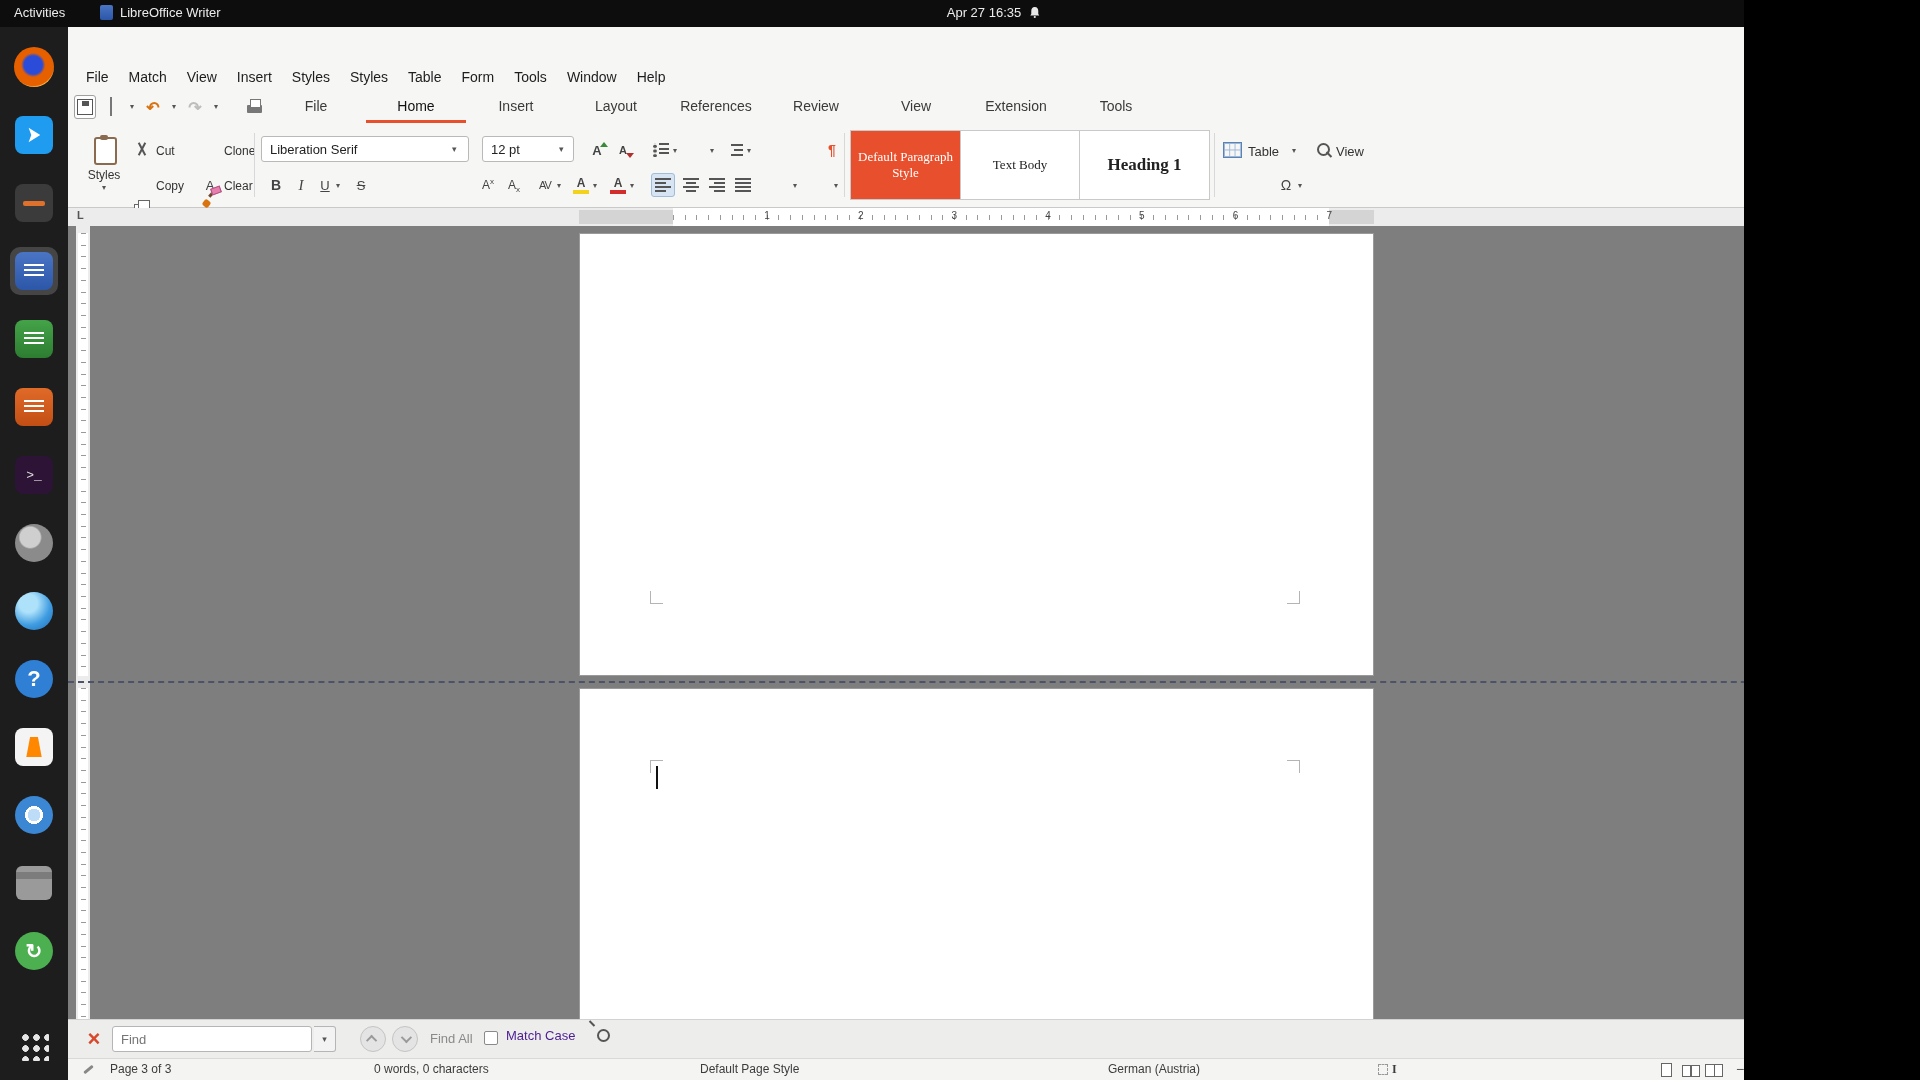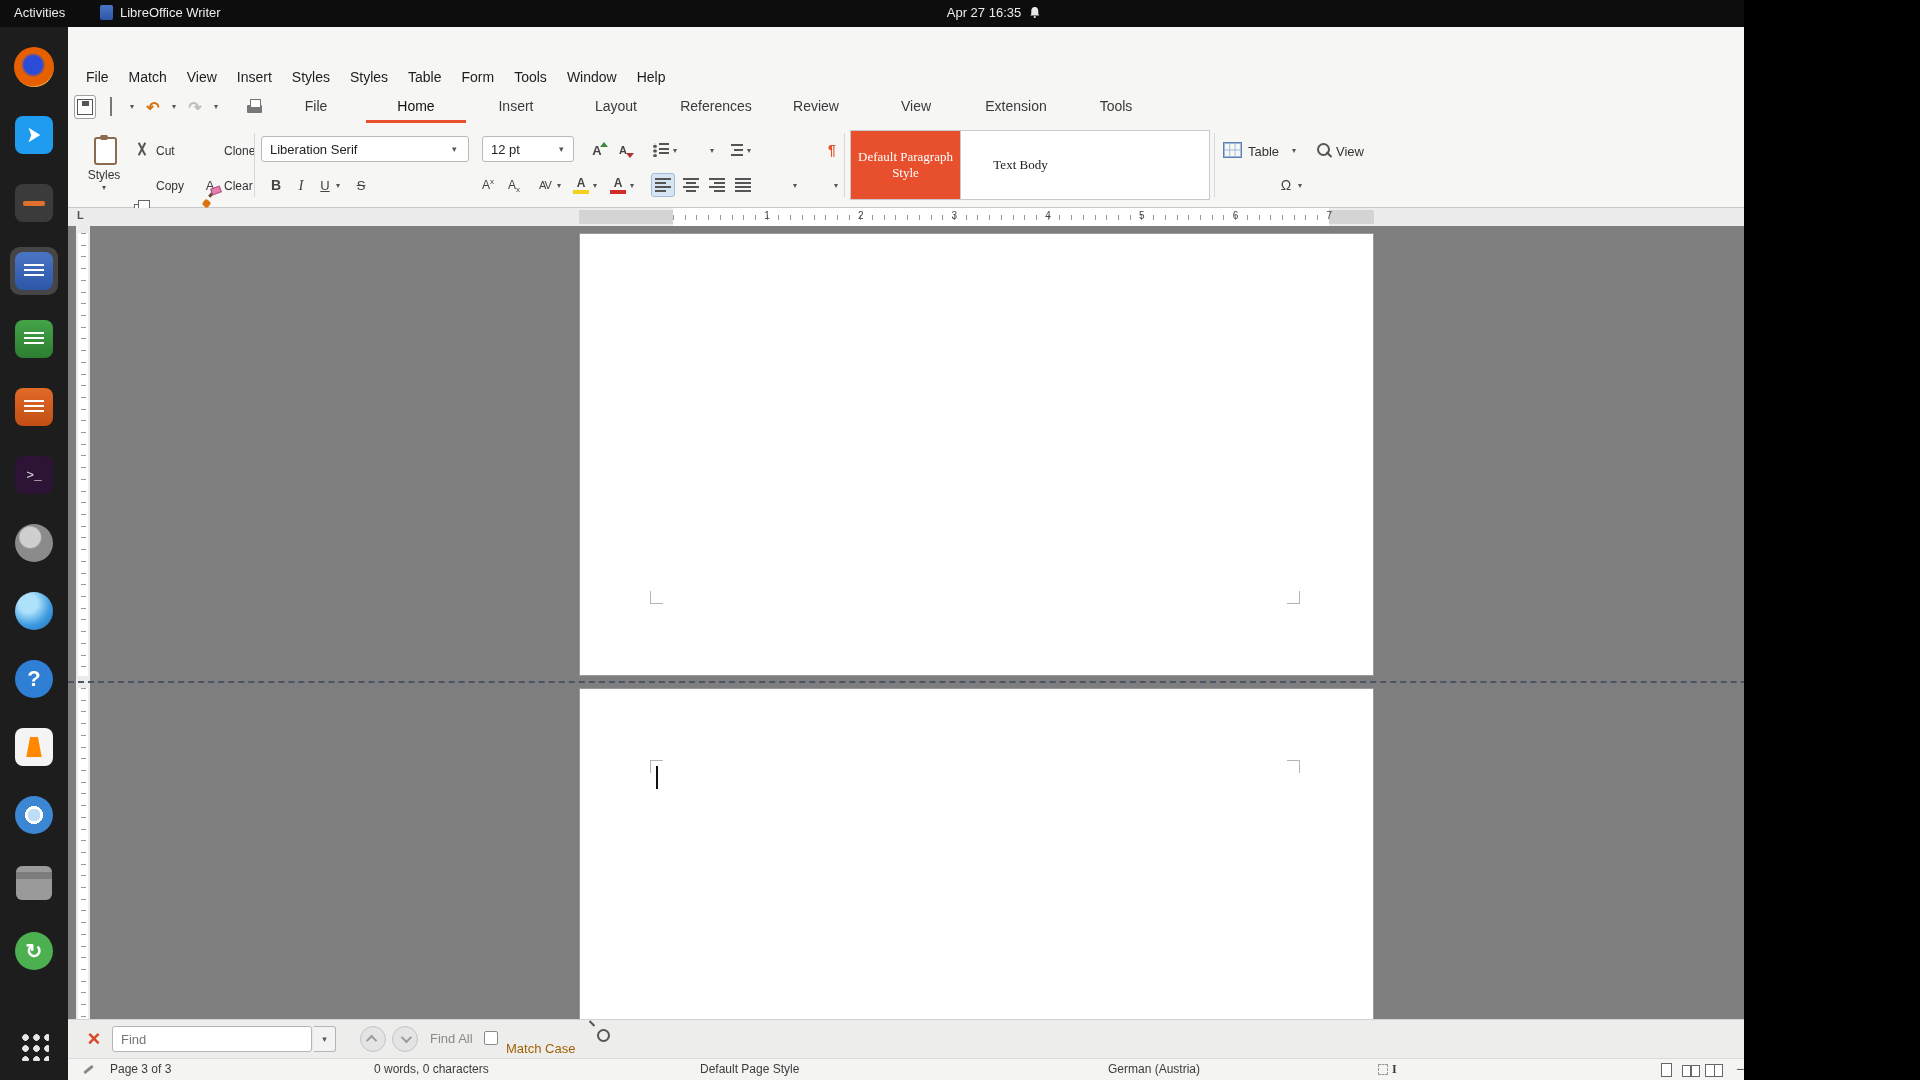--- a/index.html
+++ b/index.html
@@ -219,21 +219,21 @@
   .fb-input{position:absolute;left:44px;top:6px;width:200px;height:26px;border:1px solid #b5b5b5;border-radius:3px;background:#fff;padding:0 8px;font-size:13px;font-family:"Liberation Sans",sans-serif;color:#222}
   .fb-dd{position:absolute;left:246px;top:6px;width:22px;height:26px;border:1px solid #b5b5b5;border-left:none;border-radius:0 3px 3px 0;background:#f3f3f3;display:flex;align-items:center;justify-content:center;font-size:9px;color:#555}
   .fb-dd::before{content:"\25be"}
   .fb-round{position:absolute;top:6px;width:26px;height:26px;border-radius:50%;background:#e4e4e4;border:1px solid #c4c4c4;display:flex;align-items:center;justify-content:center}
   .fb-prev{left:292px}.fb-next{left:324px}
   .chev{width:8px;height:8px;border-left:2px solid #9a9a9a;border-top:2px solid #9a9a9a}
   .chev-up{transform:rotate(45deg) translateY(2px)}
   .chev-dn{transform:rotate(-135deg) translateY(2px)}
   .fb-findall{position:absolute;left:362px;top:11px;color:#8a8a8a}
   .fb-cb{position:absolute;left:416px;top:11px;width:14px;height:14px;background:#fff;border:1px solid #8a8a8a;border-radius:2px}
-  .fb-matchcase{position:absolute;left:438px;top:21px;color:#a16207}
+  .fb-matchcase{position:absolute;left:438px;top:8px;color:#4c1d95}
   .fb-gear{position:absolute;left:528px;top:8px}
 
   
   .statusbar{position:absolute;left:0;top:1031px;right:0;height:22px;background:#f4f4f3;border-top:1px solid #d9d9d9;font-size:12px;color:#3c3c3c}
   .sbi{position:absolute;top:3px}
   .g-pencil{position:relative;width:14px;height:14px}
   .g-pencil::before{content:"";position:absolute;left:1px;top:6px;width:11px;height:3px;background:#888;transform:rotate(-40deg);border-radius:1px}
   .sb-selbox{width:10px;height:11px;border:1px dashed #999;display:inline-block;margin-right:4px;vertical-align:-2px}
   .sb-ibeam{font-family:"Liberation Serif",serif;font-weight:bold}
   .vico{display:inline-flex;align-items:center;justify-content:center;width:20px;height:16px;position:relative}
@@ -448,20 +448,21 @@
       <span class="ddv r2d" style="left:721px"></span>
       <span class="tbtn r2 g-bgcolor" style="left:740px"></span>
       <span class="ddv r2d" style="left:762px"></span>
 
       <span class="vsep" style="left:776px"></span>
 
       <div class="stylebox">
 
       <span class="stylecell active c-default">Default Paragraph Style</span>
           <span class="stylecell c-body">Text Body</span>
+          <span class="stylecell h1 c-h1">Heading 1</span>
         </div>
 
       <span class="vsep" style="left:1146px"></span>
 
       <span class="tbtn r1 g-tablegrid" style="left:1152px"></span>
       <span class="tlabel" style="left:1180px;top:21px;font-size:13px">Table</span>
       <span class="ddv r1d" style="left:1220px"></span>
       <span class="tbtn r1" style="left:1244px">
           <span class="g-mag"></span>
         </span>

